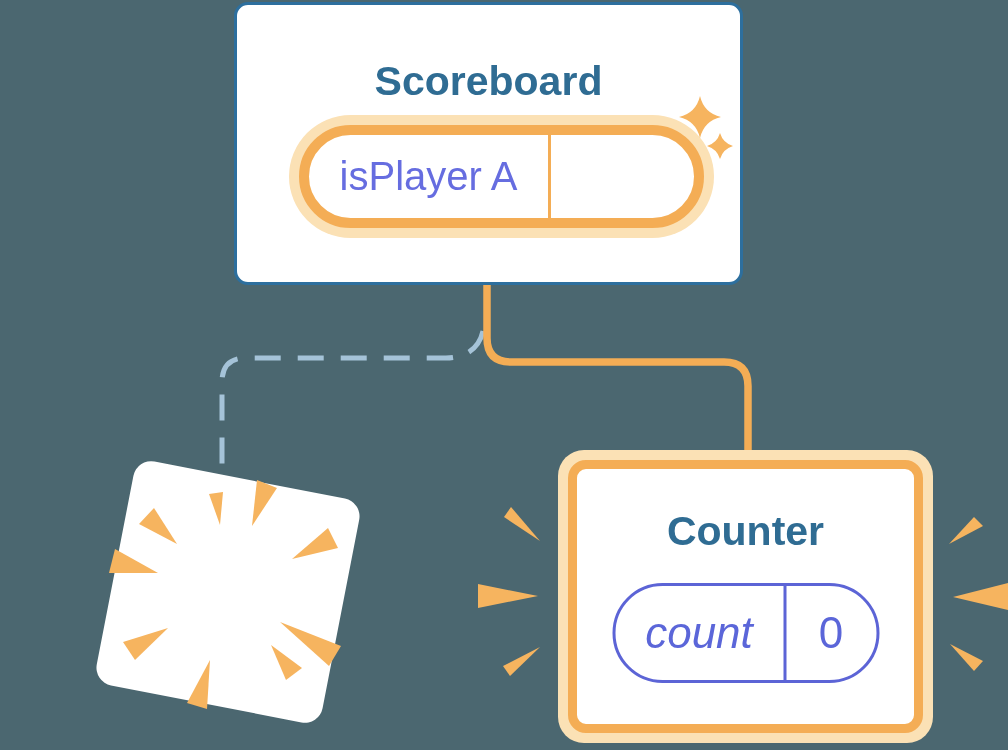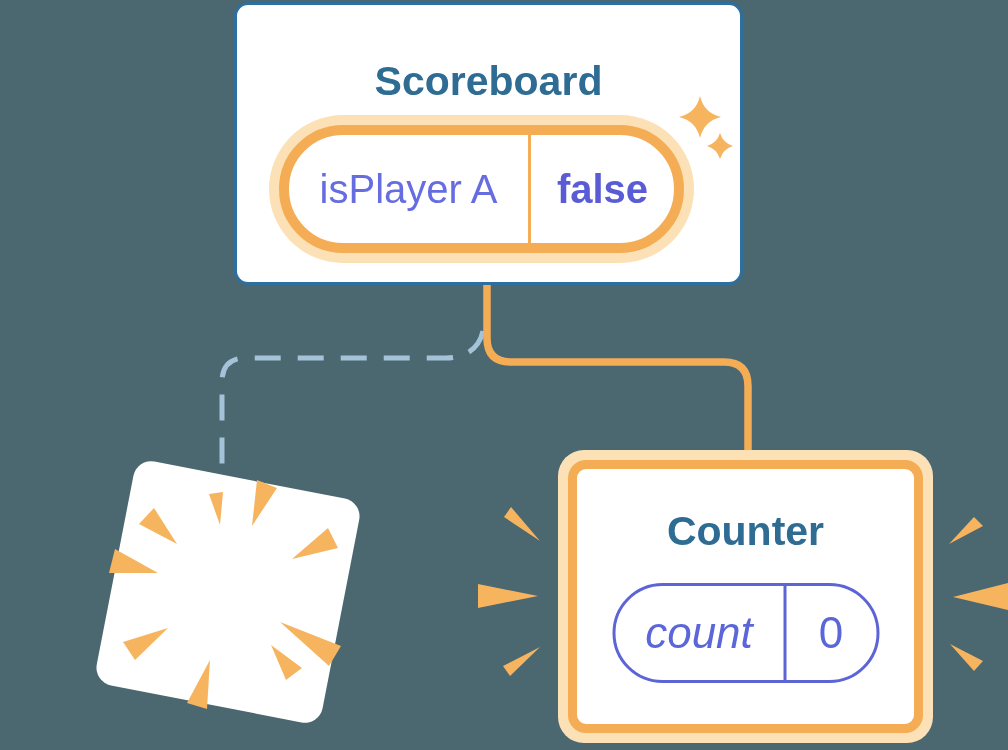--- a/index.html
+++ b/index.html
@@ -70,22 +70,22 @@
     font-size: 41px;
     font-weight: 600;
     color: var(--title);
     line-height: 40px;
   }
   .scoreboard-box .component-title { top: 56px; }
 
   
   .state-pill-glow {
     position: absolute;
-    left: 32px; top: 110px;
-    width: 425px; height: 148px;
+    left: 52px; top: 110px;
+    width: 425px; height: 123px;
     background: var(--orange-light);
     border-radius: 999px;
   }
   .state-pill-orange {
     position: absolute;
     inset: 10px;
     background: var(--card);
     border: 10px solid var(--orange);
     border-radius: 999px;
     display: flex;
@@ -181,21 +181,20 @@
     <polygon points="271,645 286,680 302,668"></polygon>
     <polygon points="210,660 187,703 207,709"></polygon>
     <polygon points="168,628 123,642 135,660"></polygon>
   </svg>
 
   <div class="scoreboard-box">
     <div class="component-title">Scoreboard</div>
     <div class="state-pill-glow">
       <div class="state-pill-orange">
         <div class="cell name">isPlayer A</div>
-        <div class="cell value">false</div>
       </div>
     </div>
   </div>
 
   <div class="counter-outer">
     <div class="counter-inner">
       <div class="component-title">Counter</div>
       <div class="state-pill-purple">
         <div class="cell name">count</div>
         <div class="cell value">0</div>

